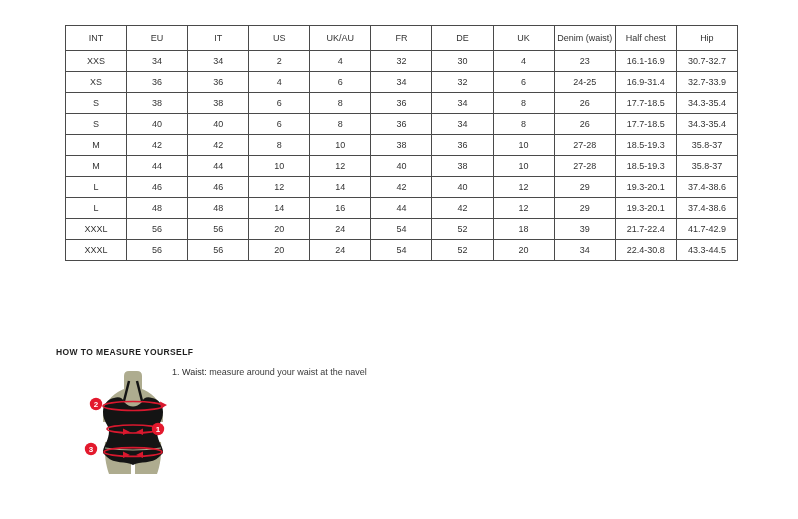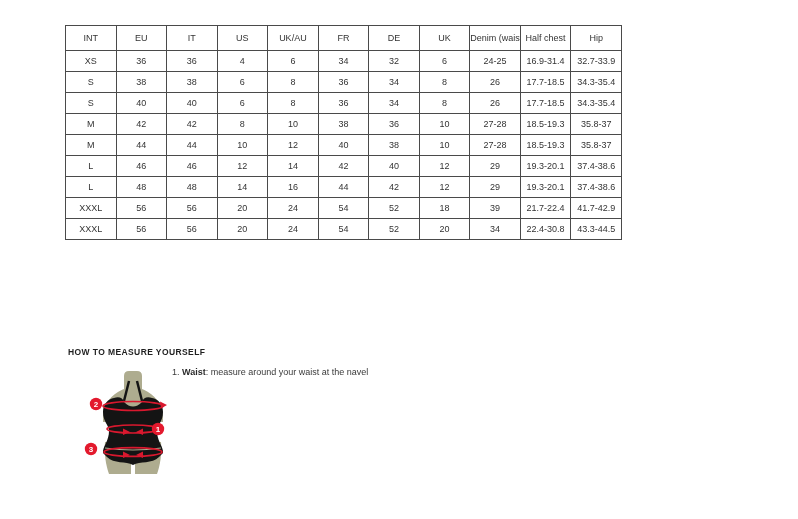--- a/index.html
+++ b/index.html
@@ -2,40 +2,40 @@
 <html><head>
 <meta charset="utf-8">
 <style>
   html,body{margin:0;padding:0;}
   body{
     width:798px;height:519px;background:#ffffff;position:relative;
     font-family:"Liberation Sans", sans-serif;overflow:hidden;
   }
   .table-wrap{position:absolute;left:65px;top:25px;}
   table{
-    border-collapse:collapse;table-layout:fixed;width:557px;
+    border-collapse:collapse;table-layout:fixed;width:673px;
     font-size:9px;color:#333333;
   }
   th,td{
     border:1px solid #4a4a4a;text-align:center;vertical-align:middle;
     font-weight:400;padding:0;overflow:hidden;white-space:nowrap;
   }
   thead th{height:24px;}
   tbody td{height:20px;}
   .measure-title{
-    position:absolute;left:68px;top:347px;
+    position:absolute;left:56px;top:347px;
     font-size:8.5px;font-weight:700;letter-spacing:.4px;color:#1f1f1f;
   }
   .figure-wrap{position:absolute;left:78px;top:368px;width:104px;height:112px;}
   .steps{
     position:absolute;left:172px;top:368px;margin:0;padding:0;list-style:none;
     font-size:9px;color:#3a3a3a;
   }
   .steps li{margin:0 0 8px 0;line-height:9px;}
-  .step-label{font-weight:700;color:#2b2b2b;}
+  .step-label{font-weight:400;color:#2b2b2b;}
   .badge-num{
     font-family:"Liberation Sans", sans-serif;font-size:8px;font-weight:700;fill:#ffffff;
   }
 </style>
 </head>
 <body>
 
 <div class="table-wrap">
   <table>
     <thead>
@@ -47,20 +47,33 @@
           <th>UK/AU</th>
           <th>FR</th>
           <th>DE</th>
           <th>UK</th>
           <th>Denim (waist)</th>
           <th>Half chest</th>
           <th>Hip</th>
         </tr>
       </thead>
     <tbody>
+        <tr>
+          <td>XXS</td>
+          <td>34</td>
+          <td>34</td>
+          <td>2</td>
+          <td>4</td>
+          <td>32</td>
+          <td>30</td>
+          <td>4</td>
+          <td>23</td>
+          <td>16.1-16.9</td>
+          <td>30.7-32.7</td>
+        </tr>
         <tr>
           <td>XS</td>
           <td>36</td>
           <td>36</td>
           <td>4</td>
           <td>6</td>
           <td>34</td>
           <td>32</td>
           <td>6</td>
           <td>24-25</td>

